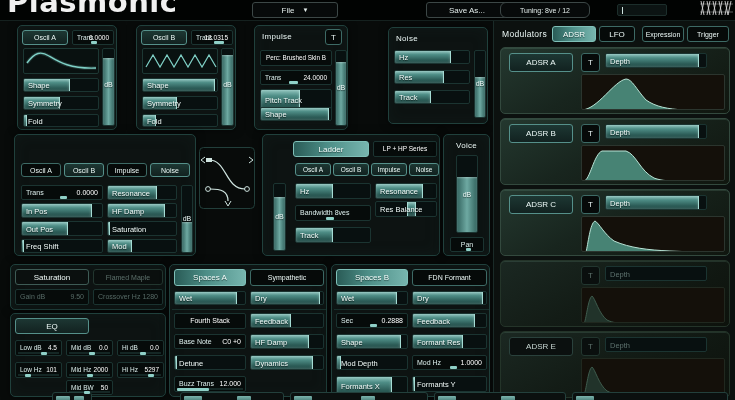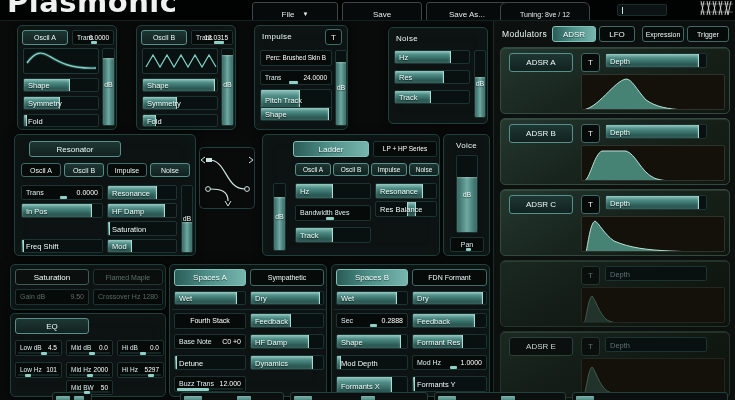--- a/index.html
+++ b/index.html
@@ -1,20 +1,20 @@
 <!DOCTYPE html>
 <html><head>
 <meta charset="utf-8">
 <style>
 *{margin:0;padding:0;box-sizing:border-box}
 html,body{width:735px;height:400px;overflow:hidden}
 body{background:#080b0a;font-family:"Liberation Sans",sans-serif;position:relative;color:#d8ecea}
 .topbar{position:absolute;left:0;top:0;width:735px;height:21px;background:#010302;border-bottom:1px solid #15211f;overflow:hidden;z-index:5}
 .logo-text{position:absolute;left:7px;top:-15px;font-size:29px;font-weight:700;color:#f0f0f0;letter-spacing:.5px;font-family:"DejaVu Sans",sans-serif}
-.mbtn{position:absolute;top:2px;height:24px;border:1px solid #3c4746;border-radius:3px;background:#070a0a;color:#e2ecea;font-size:8px;display:flex;align-items:center;justify-content:center;gap:8px;cursor:pointer}
+.mbtn{position:absolute;top:2px;height:16px;border:1px solid #3c4746;border-radius:3px;background:#070a0a;color:#e2ecea;font-size:8px;display:flex;align-items:center;justify-content:center;gap:8px;cursor:pointer}
 .panel{position:absolute;background:#0d1312;border:1px solid #20403c;border-radius:5px;box-shadow:0 0 8px rgba(0,0,0,.55),inset 0 0 14px rgba(22,44,41,.25)}
 .ptitle{position:absolute;font-size:8px;color:#eaf6f4;letter-spacing:.3px}
 .pill{position:absolute;display:flex;align-items:center;justify-content:center;font-size:8px;color:#ecf8f6;background:linear-gradient(180deg,rgba(26,46,43,.85),rgba(13,27,25,.95));border:1px solid rgba(130,190,182,.45);border-radius:3px;cursor:pointer;white-space:nowrap}
 .pill.bright{background:linear-gradient(90deg,#2a5c57 0%,#4d8e87 45%,#77b5ae 100%);border:1px solid #7fc0b8;color:#f6fffd;text-shadow:0 1px 1px rgba(0,20,18,.6)}
 .pill.mid{background:linear-gradient(180deg,#1d3733,#122220);border:1px solid #55908a}
 .pill.dark{background:#060a09;border:1px solid #3d6a65}
 .pill.dim{background:#0b100f;border:1px solid #2a413c;color:#c7d6d2}
 .pill.faint{background:#0a0f0e;border:1px solid #22362f;color:#5d716c}
 .hs{position:absolute;background:#081010;border:1px solid #1b3431;border-radius:2px;overflow:hidden;cursor:pointer}
 .hs .fill{position:absolute;left:0;top:0;bottom:0;background:linear-gradient(180deg,#8ec4bd 0%,#4e8d86 30%,#2c5c57 75%,#234c48 100%);box-shadow:inset 0 0 3px rgba(255,255,255,.25);border-right:1px solid #a5dcd4}
@@ -40,23 +40,20 @@
 </style>
 </head>
 <body>
 
 <div class="topbar">
   <div class="logo-text">Plasmonic</div>
   <div class="mbtn" style="left:252px;width:86px">
     <span>File</span>
     <span style="font-size:6px">▼</span>
   </div>
-  <div class="mbtn" style="left:342px;width:80px">
-    <span>Save</span>
-  </div>
   <div class="mbtn" style="left:426px;width:82px">
     <span>Save As...</span>
   </div>
   <div class="mbtn" style="left:500px;width:90px;border-radius:6px">
     <span style="font-size:7px">Tuning: 8ve / 12</span>
   </div>
   <div style="position:absolute;left:617px;top:4px;width:50px;height:12px;background:#0c1413;border:1px solid #1c2e2b;border-radius:2px">
     <div style="position:absolute;left:4px;top:2px;width:1px;height:7px;background:#cfe4e0"></div>
   </div>
   <svg width="33" height="16" style="position:absolute;left:700px;top:0">
@@ -173,23 +170,20 @@
     <div class="fill" style="width:48%"></div>
     <span class="lab">Track</span>
   </div>
   <div class="vs" style="left:85px;top:22px;width:12px;height:68px">
     <div class="vfill" style="height:60%"></div>
     <span class="lab" style="top:44%">dB</span>
   </div>
 </div>
 
 <div class="panel" style="left:14px;top:134px;width:182px;height:122px">
-  <div class="pill mid" style="left:14px;top:6px;width:92px;height:16px">
-      <span>Resonator</span>
-    </div>
   <div class="pill dark" style="left:6px;top:28px;width:40px;height:14px;font-size:7px">
       <span style="font-size:7px">Oscil A</span>
     </div>
   <div class="pill mid" style="left:49px;top:28px;width:40px;height:14px">
       <span style="font-size:7px">Oscil B</span>
     </div>
   <div class="pill dark" style="left:92px;top:28px;width:40px;height:14px">
       <span style="font-size:7px">Impulse</span>
     </div>
   <div class="pill mid" style="left:135px;top:28px;width:40px;height:14px">
@@ -197,20 +191,24 @@
     </div>
 
   <div class="vbx" style="left:6px;top:50px;width:82px;height:15px">
     <span class="lab">Trans</span>
     <span class="val">0.0000</span>
     <div class="tick" style="left:47%;width:7px"></div>
   </div>
   <div class="hs" style="left:6px;top:68px;width:82px;height:15px">
     <div class="fill" style="width:88%"></div>
       <span class="lab">In Pos</span>
+  </div>
+  <div class="hs" style="left:6px;top:86px;width:82px;height:15px">
+    <div class="fill" style="width:58%"></div>
+      <span class="lab">Out Pos</span>
   </div>
   <div class="hs" style="left:6px;top:104px;width:82px;height:14px">
     <div class="fill" style="width:3%"></div>
       <span class="lab">Freq Shift</span>
   </div>
   <div class="hs" style="left:92px;top:50px;width:70px;height:15px">
     <div class="fill" style="width:72%"></div>
       <span class="lab">Resonance</span>
   </div>
   <div class="hs" style="left:92px;top:68px;width:70px;height:15px">

